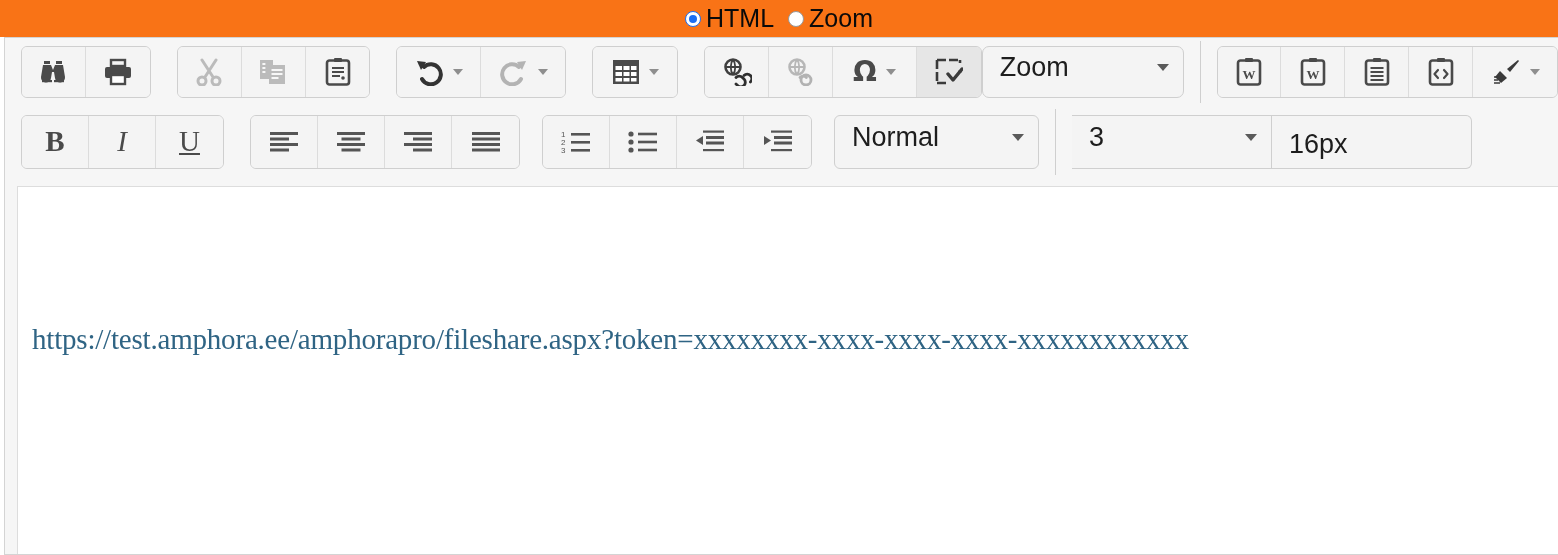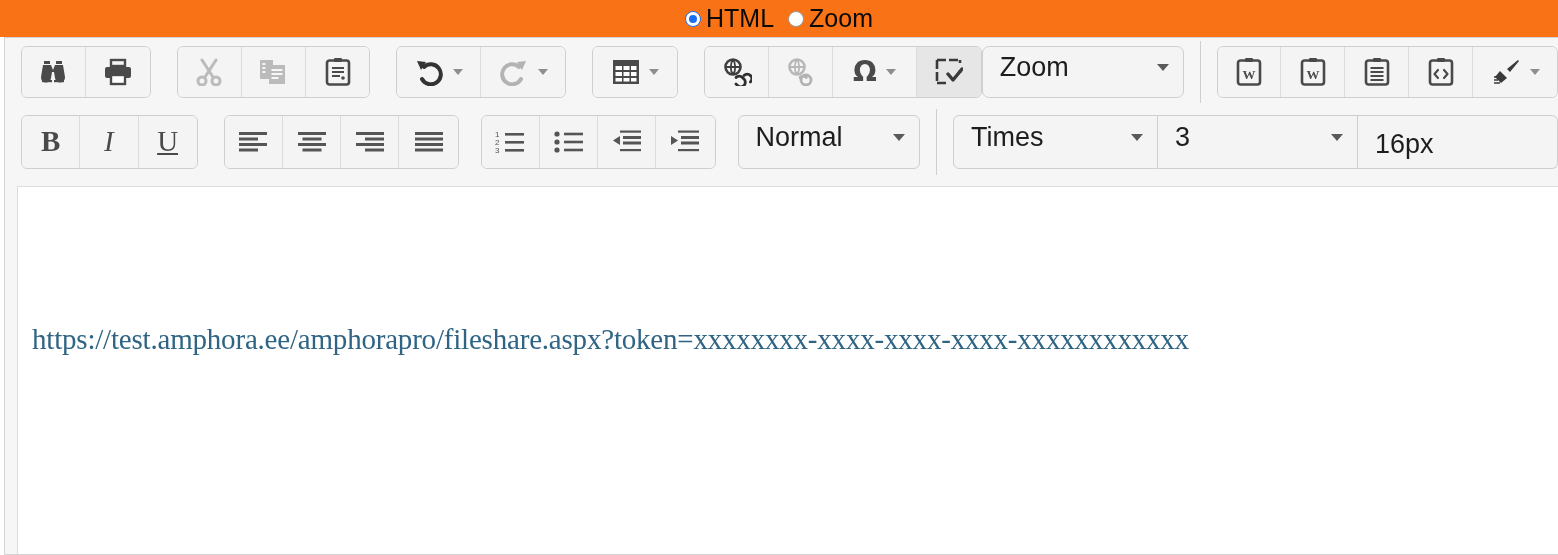--- a/index.html
+++ b/index.html
@@ -577,24 +577,20 @@
     <div class="gap-sm"></div>
 
     <div class="select fmt">
       <span>Normal</span>
       <span class="caret"></span>
     </div>
 
     <div class="vsep short"></div>
 
     <div class="select-joined">
-      <div class="select font">
-        <span>Times</span>
-        <span class="caret"></span>
-      </div>
       <div class="select size">
         <span>3</span>
         <span class="caret"></span>
       </div>
       <div class="select px">
         <span>16px</span>
       </div>
     </div>
   </div>
 

